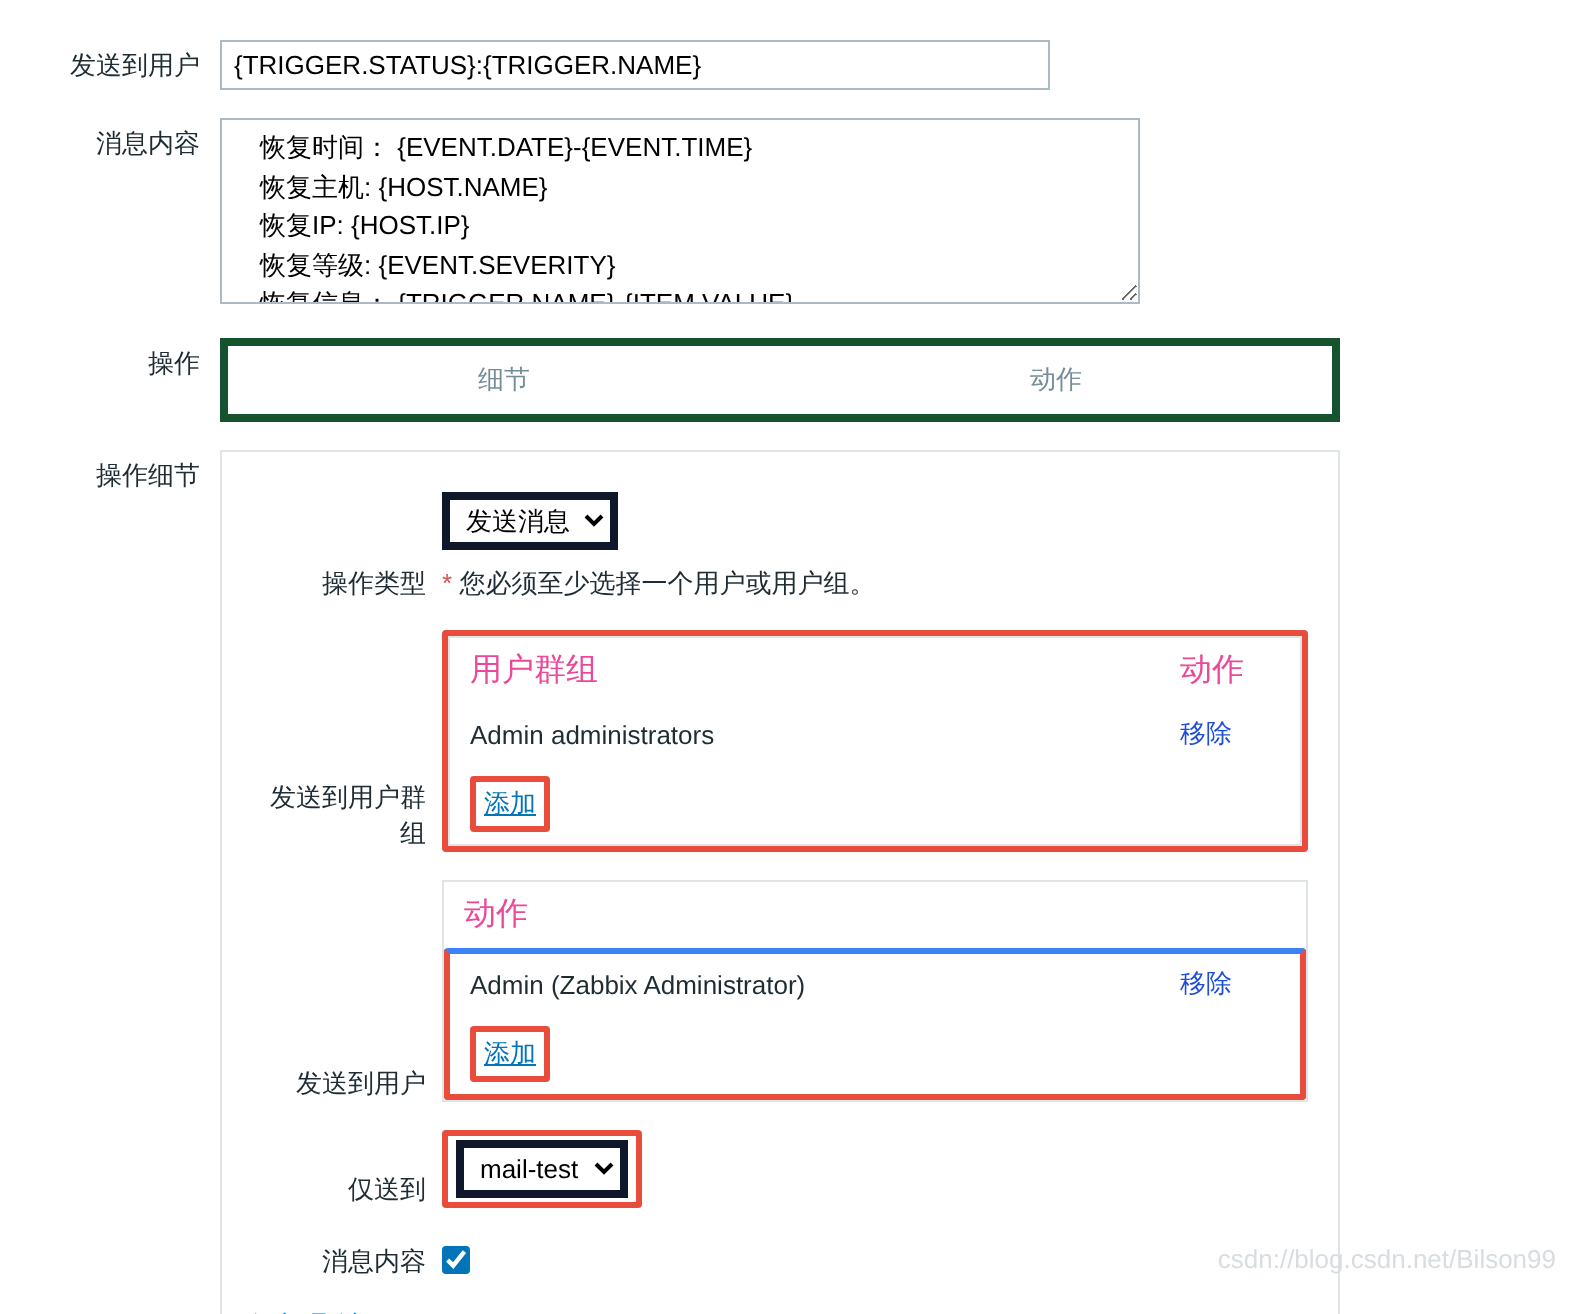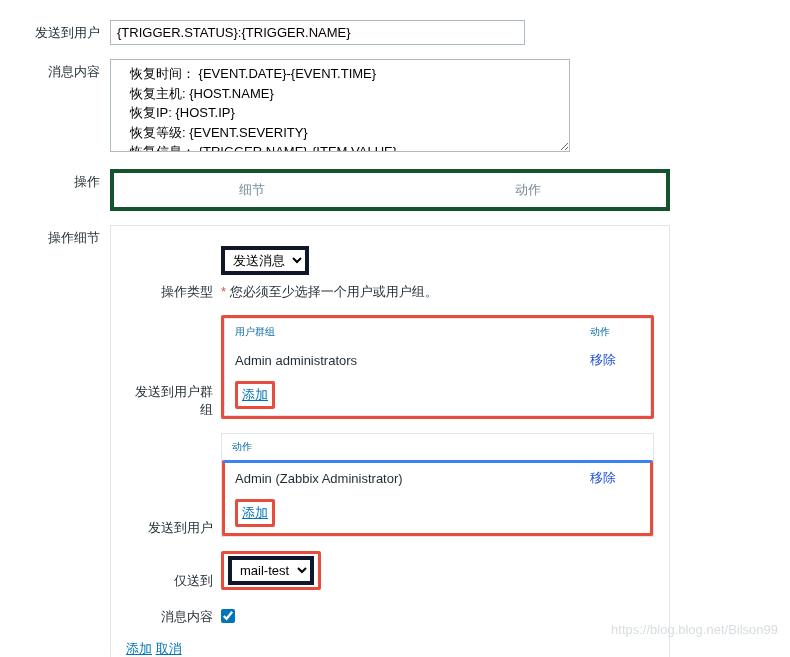--- a/index.html
+++ b/index.html
@@ -12,21 +12,21 @@
 .tabs{display:flex;width:560px;border:4px solid #14532d}
 .tab{flex:1;text-align:center;padding:8px 0;color:#768d99;cursor:pointer}
 .details-box{border:1px solid #dfe4e7;padding:20px 15px 15px;width:560px}
 .sub-row{display:flex;margin-bottom:14px;align-items:flex-end}
 .sub-label{width:95px;text-align:right;padding-right:8px;padding-top:4px;color:#1f2c33}
 .sub-field{flex:1}
 .select{padding:2px 4px;border:4px solid #0f172a;font-size:13px;background:#fff}
 .hint{color:#1f2c33;margin-top:8px}
 .asterisk{color:#d9534f}
 .table{border:1px solid #dfe4e7;width:100%}
-.table-header{display:flex;padding:6px 10px;color:#0369a1;font-size:10px}
+.table-header{display:flex;padding:6px 10px;color:#ec4899;font-size:16px}
 .table-row{display:flex;padding:6px 10px;align-items:center}
 .col-main{flex:1}
 .col-action{width:50px;text-align:left}
 .link{color:#0275b8;cursor:pointer;text-decoration:underline}
 .link-nounder{color:#1d4ed8;cursor:pointer}
 .redbox{border:3px solid #e74c3c;border-radius:2px;display:inline-block;padding:2px 4px}
 .redbox-wrap{border:3px solid #e74c3c;border-radius:2px}
 .checkbox{width:14px;height:14px;accent-color:#0275b8}
 .inline-actions{margin-top:10px}
 .watermark{position:fixed;right:12px;bottom:20px;color:#d7dde0;font-size:13px}
@@ -146,13 +146,13 @@
 
       <div class="inline-actions">
         <span class="link">添加</span>
         <span class="link">取消</span>
       </div>
     </div>
 
   </div>
 </div>
 
-<div class="watermark">https://blog.blog.net/Bilson99</div>
+<div class="watermark">csdn://blog.csdn.net/Bilson99</div>
 
 </body></html>

